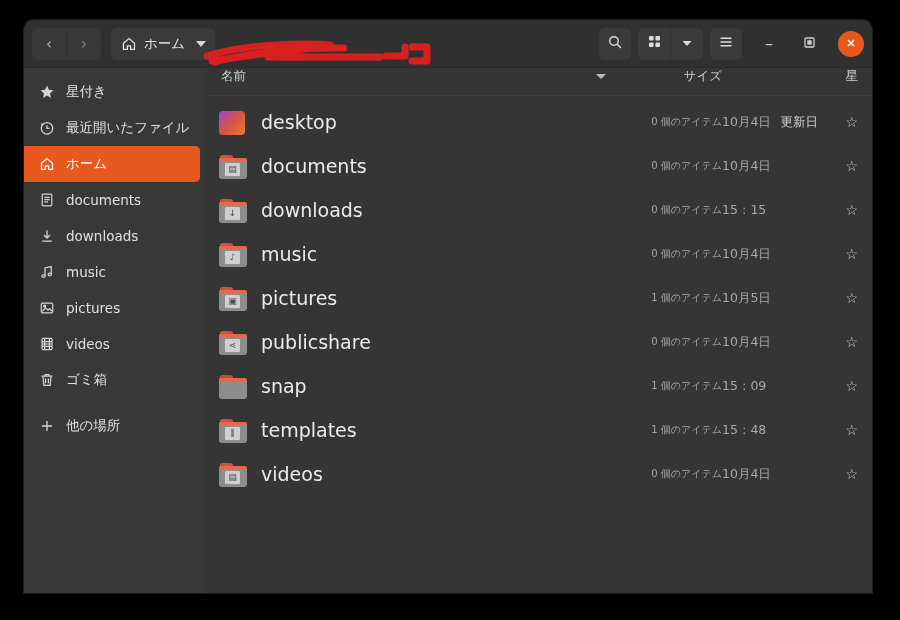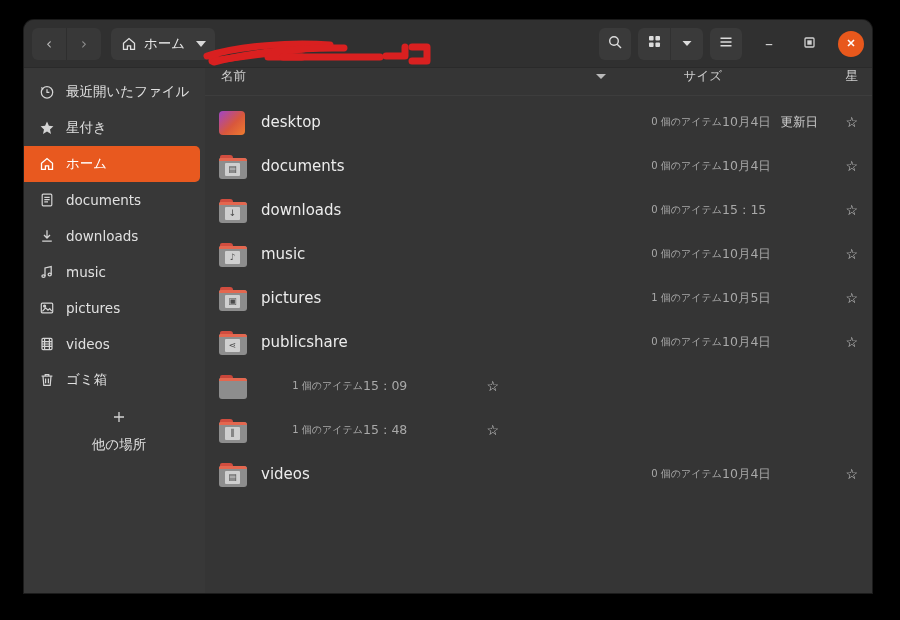--- a/index.html
+++ b/index.html
@@ -57,21 +57,21 @@
   .body{display:flex;height:525px;}
   .sidebar{
     width:181px;background:#383838;padding-top:6px;box-sizing:border-box;
     flex-shrink:0;
   }
   .sb-item{
     height:36px;display:flex;align-items:center;gap:11px;
     padding-left:14px;margin-right:5px;border-radius:0 5px 5px 0;
     color:#e0e0e0;font-size:13.5px;
   }
-  .sb-item.sep{margin-top:10px;flex-direction:column;}
+  .sb-item.sep{margin-top:10px;}
   .sb-item.selected{background:#e8591f;color:#ffffff;}
   .sb-icon{width:17px;height:17px;display:flex;align-items:center;justify-content:center;
     color:#d4d4d4;flex-shrink:0;}
   .sb-item.selected .sb-icon{color:#fff;}
 
   .content{flex:1;background:#353535;position:relative;}
   .colhdr{
     display:flex;align-items:flex-start;height:28px;color:#cfcfcf;font-size:12.5px;
     padding:0 14px 0 16px;box-sizing:border-box;border-bottom:1px solid #3d3d3d;font-family:Liberation Serif, serif;
   }
@@ -83,21 +83,21 @@
   .ch-size{width:102px;text-align:right;}
   .ch-mod{width:96px;text-align:right;margin-top:46px;}
   .ch-star{width:40px;text-align:right;}
 
   .rows{padding-top:4px;}
   .row{
     display:flex;align-items:center;height:44px;padding:0 14px 0 14px;
     box-sizing:border-box;
   }
   .r-icon{width:28px;height:28px;flex-shrink:0;position:relative;margin-right:14px;}
-  .r-name{flex:1;color:#ececec;font-size:15px;}
+  .r-name{flex:1;color:#ececec;font-size:19px;}
   .r-size{width:102px;text-align:right;color:#a9a9a9;font-size:10px;}
   .r-mod{width:96px;text-align:left;color:#a9a9a9;font-size:12.5px;}
   .r-star{width:40px;text-align:right;color:#d5d5d5;font-size:14px;}
 
   
   .folder{width:28px;height:24px;position:absolute;top:3px;left:0;}
   .folder .tab{
     position:absolute;top:0;left:1px;width:13px;height:5px;background:#d14d3f;
     border-radius:2px 3px 0 0;
   }
@@ -205,36 +205,36 @@
         </span>
       </div>
     </div>
 
     <div class="body">
 
       <div class="sidebar">
 
         <div class="sb-item">
           <span class="sb-icon">
+            <svg width="16" height="16" viewBox="0 0 16 16" fill="currentColor">
+              <path d="M8 1.6 L9.9 5.8 L14.4 6.3 L11 9.4 L12 13.9 L8 11.6 L4 13.9 L5 9.4 L1.6 6.3 L6.1 5.8 Z"></path>
+            </svg>
+          </span>
+          <span>星付き</span>
+        </div>
+
+        <div class="sb-item">
+          <span class="sb-icon">
             <svg width="16" height="16" viewBox="0 0 16 16" fill="none" stroke="currentColor" stroke-width="1.25">
               <circle cx="8" cy="8.3" r="5.7"></circle>
                 <path d="M8 5.2 V8.3 H10.4"></path>
                 <path d="M2.3 3.6 L4.3 5.2"></path>
             </svg>
           </span>
           <span>最近開いたファイル</span>
-        </div>
-
-        <div class="sb-item">
-          <span class="sb-icon">
-            <svg width="16" height="16" viewBox="0 0 16 16" fill="currentColor">
-              <path d="M8 1.6 L9.9 5.8 L14.4 6.3 L11 9.4 L12 13.9 L8 11.6 L4 13.9 L5 9.4 L1.6 6.3 L6.1 5.8 Z"></path>
-            </svg>
-          </span>
-          <span>星付き</span>
         </div>
 
         <div class="sb-item selected">
           <span class="sb-icon">
             <svg width="16" height="16" viewBox="0 0 16 16" fill="none" stroke="currentColor" stroke-width="1.3">
               <path d="M2.5 7.3 L8 2.6 L13.5 7.3 V13.4 H9.6 V9.9 H6.4 V13.4 H2.5 Z"></path>
             </svg>
           </span>
           <span>ホーム</span>
         </div>
@@ -414,34 +414,36 @@
           </div>
 
           <div class="row">
             <div class="r-icon">
               <div class="folder plain">
                   <div class="tab"></div>
                   <div class="bodyf"></div>
                   <div class="strip"></div>
                 </div>
             </div>
+            <div class="r-name">snap</div>
             <div class="r-size">1 個のアイテム</div>
             <div class="r-mod">15：09</div>
             <div class="r-star">☆</div>
           </div>
 
           <div class="row">
             <div class="r-icon">
               <div class="folder">
                   <div class="tab"></div>
                   <div class="bodyf"></div>
                   <div class="strip"></div>
                   <div class="glyph">⫼</div>
                 </div>
             </div>
+            <div class="r-name">templates</div>
             <div class="r-size">1 個のアイテム</div>
             <div class="r-mod">15：48</div>
             <div class="r-star">☆</div>
           </div>
 
           <div class="row">
             <div class="r-icon">
               <div class="folder">
                   <div class="tab"></div>
                   <div class="bodyf"></div>

